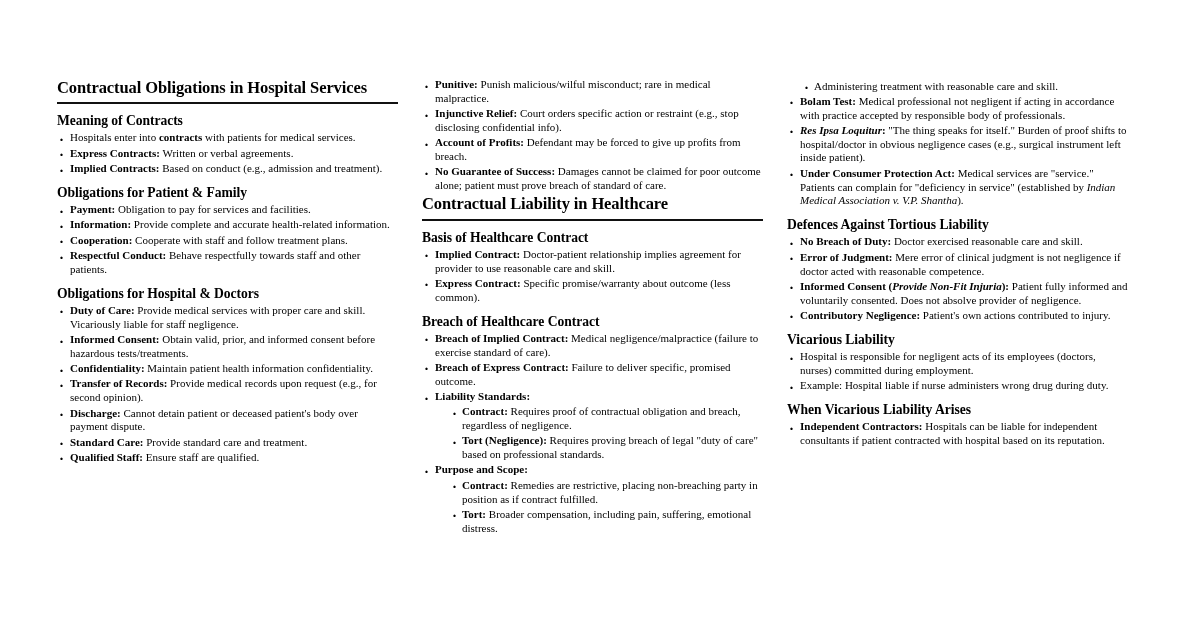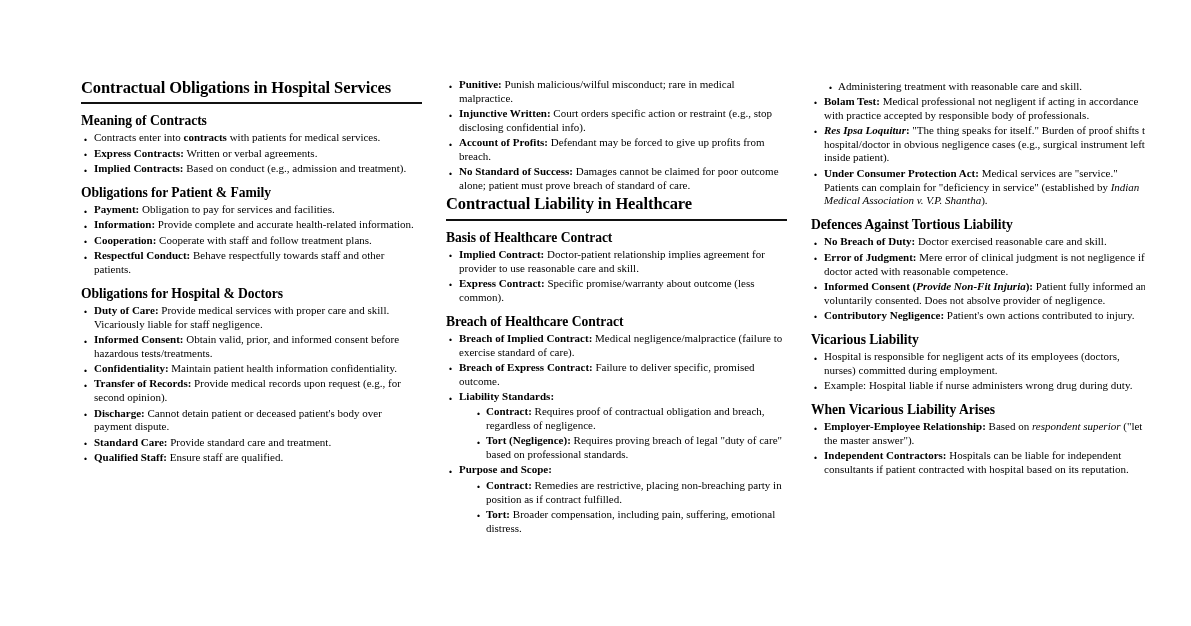--- a/index.html
+++ b/index.html
@@ -20,21 +20,20 @@
     height: 626px;
     box-sizing: border-box;
     padding: 78px 46px 0 57px;
   }
   .columns {
     display: flex;
     gap: 24px;
     align-items: flex-start;
     height: 548px;
     overflow: hidden;
-    margin-left: 24px;
   }
   .col {
     width: 341px;
     flex: 0 0 341px;
     overflow: hidden;
     height: 548px;
   }
   
   .h1 {
     font-size: 16.5px;
@@ -88,21 +87,21 @@
 <body>
 
 <div class="page">
   <div class="columns">
     <div class="col">
         <div class="block">
           <div class="h1">Contractual Obligations in Hospital Services</div>
         </div>
         <div class="h2">Meaning of Contracts</div>
         <ul class="">
-          <li><span>Contracts enter into </span><span class="lbl">contracts</span><span> with patients for medical services.</span></li>
+          <li><span>Hospitals enter into </span><span class="lbl">contracts</span><span> with patients for medical services.</span></li>
           <li><span class="lbl">Express Contracts:</span><span> Written or verbal agreements.</span></li>
           <li><span class="lbl">Implied Contracts:</span><span> Based on conduct (e.g., admission and treatment).</span></li>
         </ul>
         <div class="h2">Obligations for Patient &amp; Family</div>
         <ul class="">
           <li><span class="lbl">Payment:</span><span> Obligation to pay for services and facilities.</span></li>
           <li><span class="lbl">Information:</span><span> Provide complete and accurate health-related information.</span></li>
           <li><span class="lbl">Cooperation:</span><span> Cooperate with staff and follow treatment plans.</span></li>
           <li><span class="lbl">Respectful Conduct:</span><span> Behave respectfully towards staff and other patients.</span></li>
         </ul>
@@ -113,23 +112,23 @@
           <li><span class="lbl">Confidentiality:</span><span> Maintain patient health information confidentiality.</span></li>
           <li><span class="lbl">Transfer of Records:</span><span> Provide medical records upon request (e.g., for second opinion).</span></li>
           <li><span class="lbl">Discharge:</span><span> Cannot detain patient or deceased patient's body over payment dispute.</span></li>
           <li><span class="lbl">Standard Care:</span><span> Provide standard care and treatment.</span></li>
           <li><span class="lbl">Qualified Staff:</span><span> Ensure staff are qualified.</span></li>
         </ul>
       </div>
     <div class="col">
         <ul class="">
           <li><span class="lbl">Punitive:</span><span> Punish malicious/wilful misconduct; rare in medical malpractice.</span></li>
-          <li><span class="lbl">Injunctive Written:</span><span> Court orders specific action or restraint (e.g., stop disclosing confidential info).</span></li>
+          <li><span class="lbl">Injunctive Relief:</span><span> Court orders specific action or restraint (e.g., stop disclosing confidential info).</span></li>
           <li><span class="lbl">Account of Profits:</span><span> Defendant may be forced to give up profits from breach.</span></li>
-          <li><span class="lbl">No Standard of Success:</span><span> Damages cannot be claimed for poor outcome alone; patient must prove breach of standard of care.</span></li>
+          <li><span class="lbl">No Guarantee of Success:</span><span> Damages cannot be claimed for poor outcome alone; patient must prove breach of standard of care.</span></li>
         </ul>
         <div class="block">
           <div class="h1">Contractual Liability in Healthcare</div>
         </div>
         <div class="h2">Basis of Healthcare Contract</div>
         <ul class="">
           <li><span class="lbl">Implied Contract:</span><span> Doctor-patient relationship implies agreement for provider to use reasonable care and skill.</span></li>
           <li><span class="lbl">Express Contract:</span><span> Specific promise/warranty about outcome (less common).</span></li>
         </ul>
         <div class="h2">Breach of Healthcare Contract</div>
@@ -164,18 +163,17 @@
           <li><span class="lbl">Informed Consent (</span><span class="bit">Provide Non-Fit Injuria</span><span class="lbl">):</span><span> Patient fully informed and voluntarily consented. Does not absolve provider of negligence.</span></li>
           <li><span class="lbl">Contributory Negligence:</span><span> Patient's own actions contributed to injury.</span></li>
         </ul>
         <div class="h2">Vicarious Liability</div>
         <ul class="">
           <li><span>Hospital is responsible for negligent acts of its employees (doctors, nurses) committed during employment.</span></li>
           <li><span>Example: Hospital liable if nurse administers wrong drug during duty.</span></li>
         </ul>
         <div class="h2">When Vicarious Liability Arises</div>
         <ul class="">
-          <li><span class="lbl">Employer-Employee Relationship:</span><span> Based on </span><span class="it">respondent superior</span><span> ("let the master answer").</span></li>
           <li><span class="lbl">Independent Contractors:</span><span> Hospitals can be liable for independent consultants if patient contracted with hospital based on its reputation.</span></li>
         </ul>
       </div>
   </div>
 </div>
 
 </body></html>

